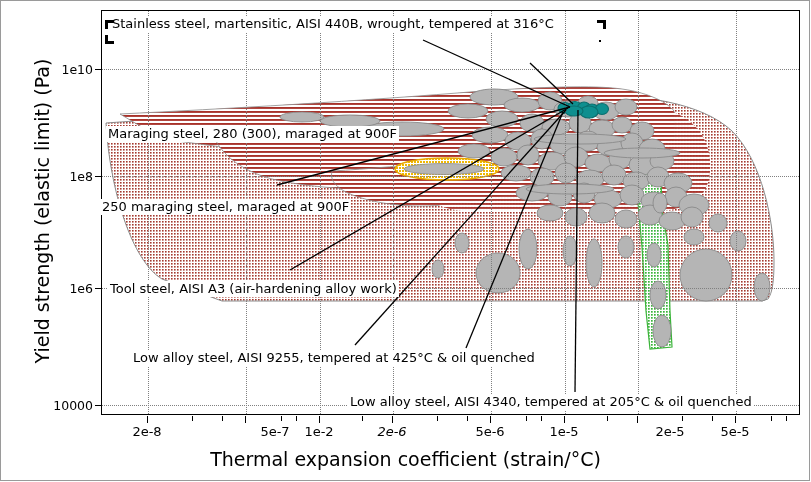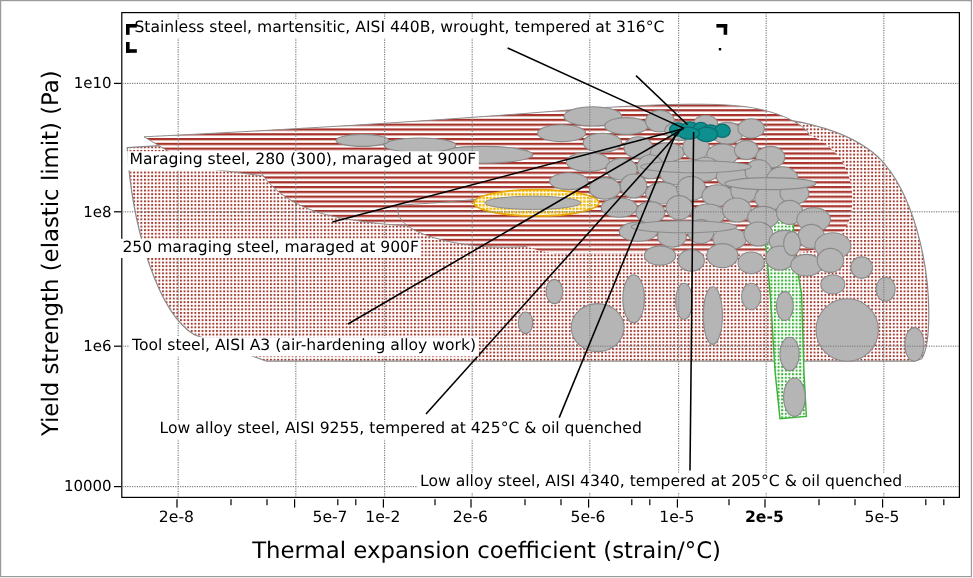--- a/index.html
+++ b/index.html
@@ -281,24 +281,24 @@
   <div class="xtick" style="left:637px;"></div>
   <div class="xtick minor" style="left:682px;"></div>
   <div class="xtick minor" style="left:712px;"></div>
   <div class="xtick" style="left:735px;"></div>
   <div class="xtick minor" style="left:771px;"></div>
   <div class="xtick minor" style="left:786px;"></div>
 
   <div class="xtlabel" style="left:147px;">2e-8</div>
   <div class="xtlabel" style="left:245px;margin-left:30px;">5e-7</div>
   <div class="xtlabel" style="left:319px;">1e-2</div>
-  <div class="xtlabel" style="left:392px;">2e-6</div>
+  <div class="xtlabel" style="left:392px;font-style:italic;">2e-6</div>
   <div class="xtlabel" style="left:490px;">5e-6</div>
   <div class="xtlabel" style="left:564px;">1e-5</div>
-  <div class="xtlabel" style="left:637px;font-weight:bold;">2e-5</div>
+  <div class="xtlabel" style="left:670px;">2e-5</div>
   <div class="xtlabel" style="left:735px;">5e-5</div>
 
   <div class="ytick" style="top:69px;"></div>
   <div class="ytick" style="top:176px;"></div>
   <div class="ytick" style="top:288px;"></div>
   <div class="ytick" style="top:405px;"></div>
 
   <div class="ytlabel-wrap" style="top:69px;">
     <div class="ytlabel">1e10</div>
   </div>

